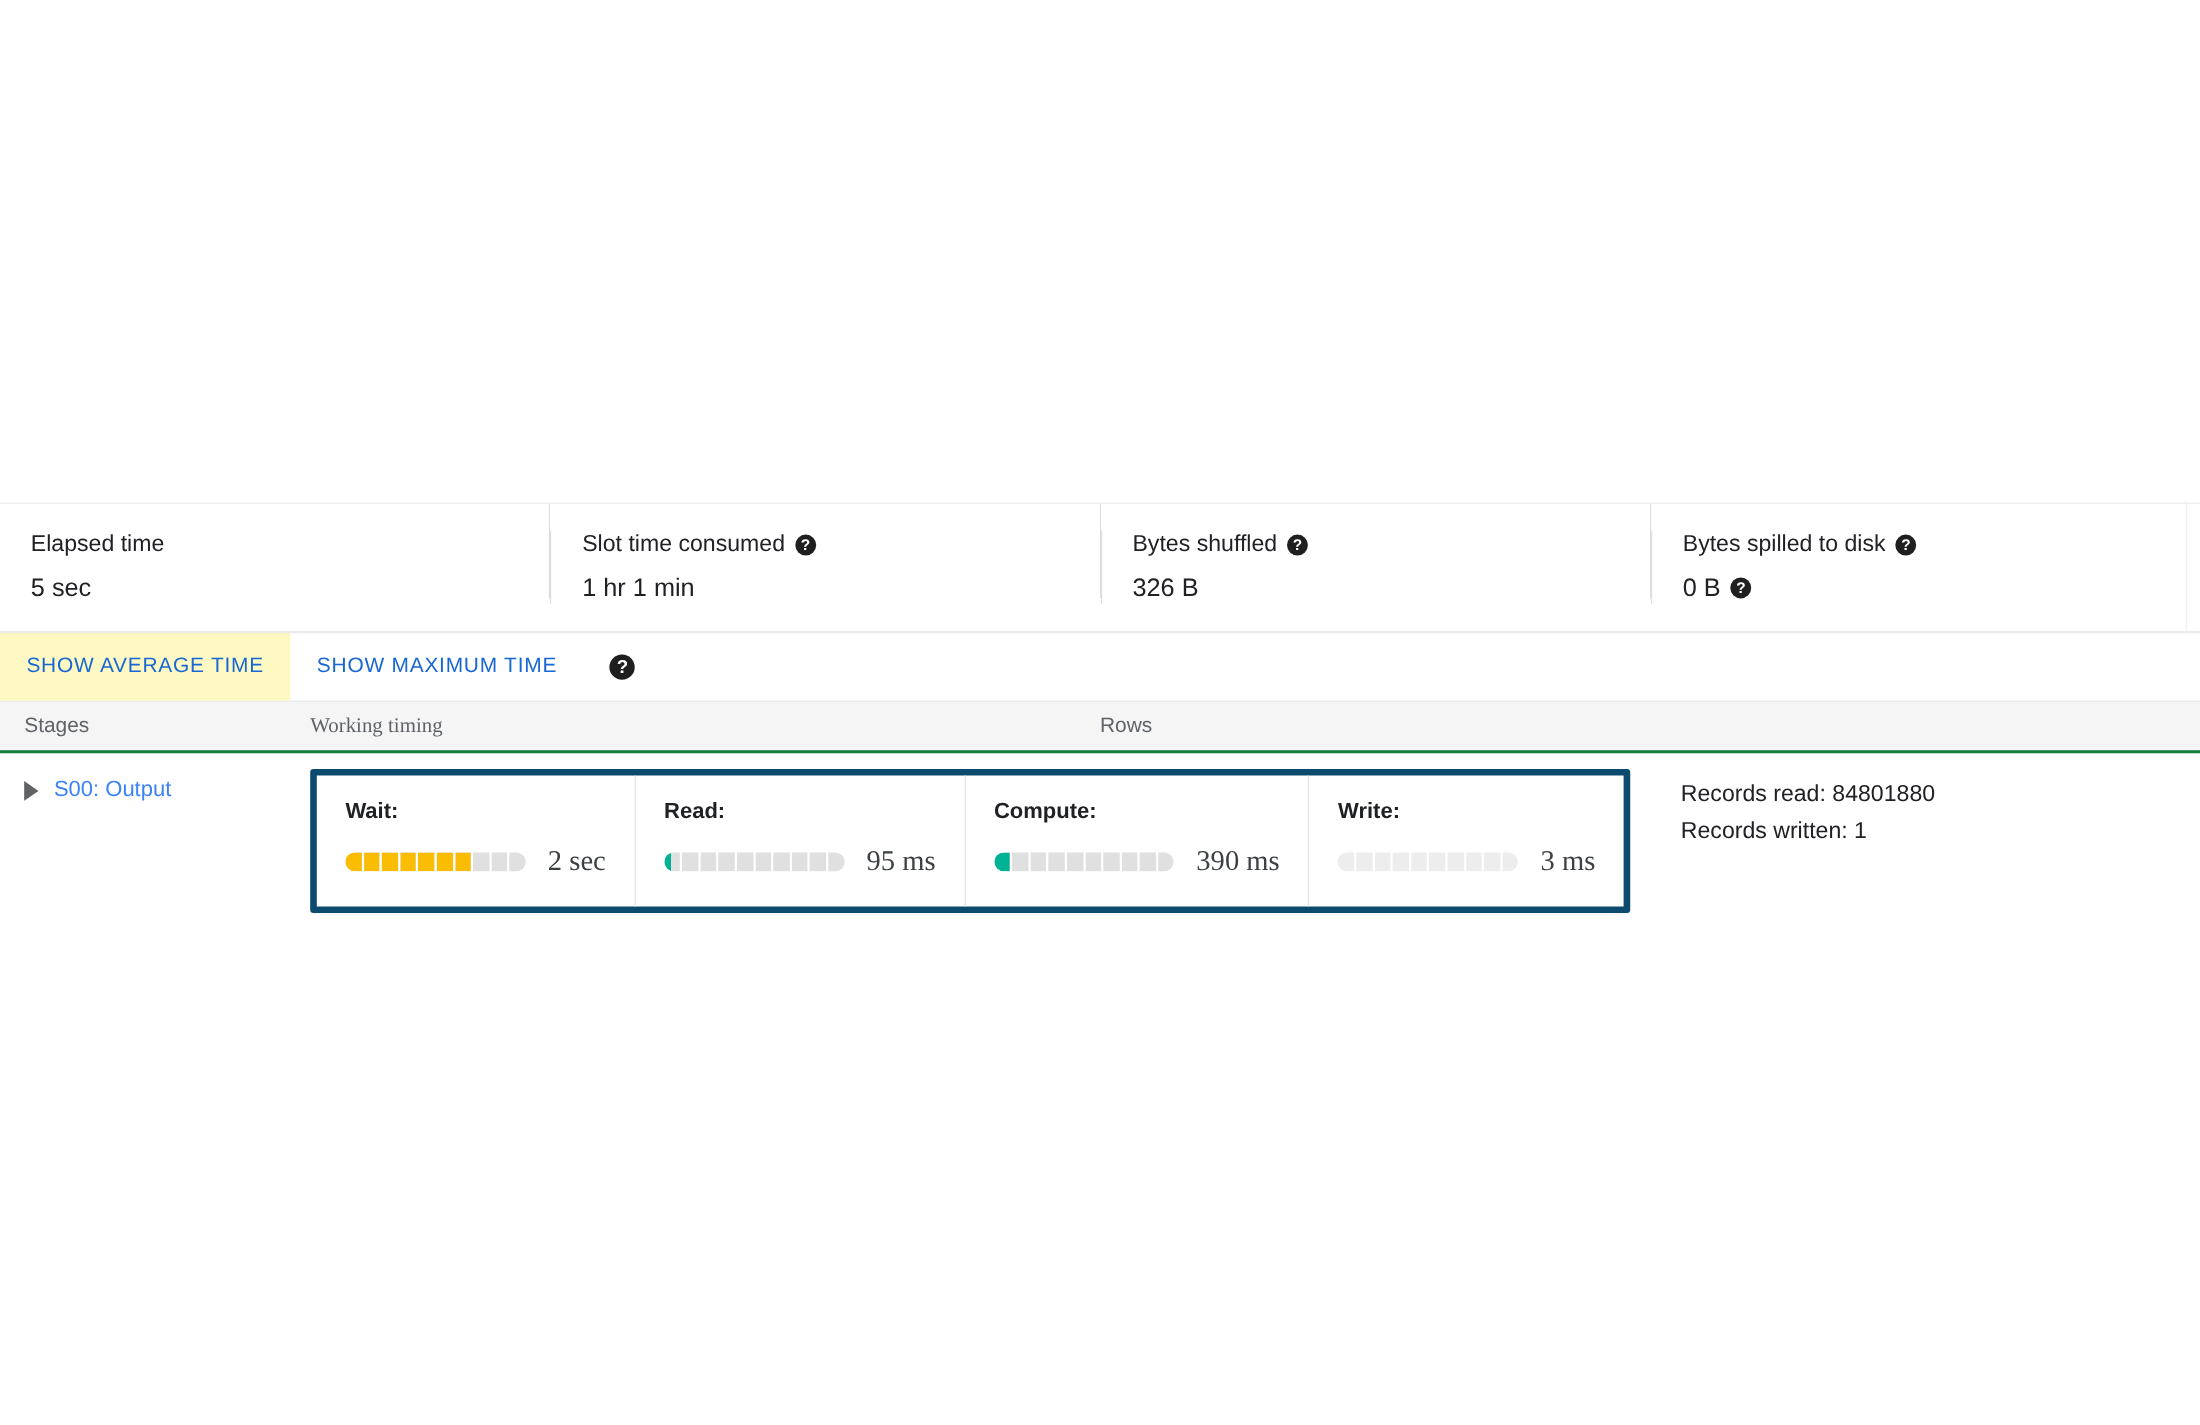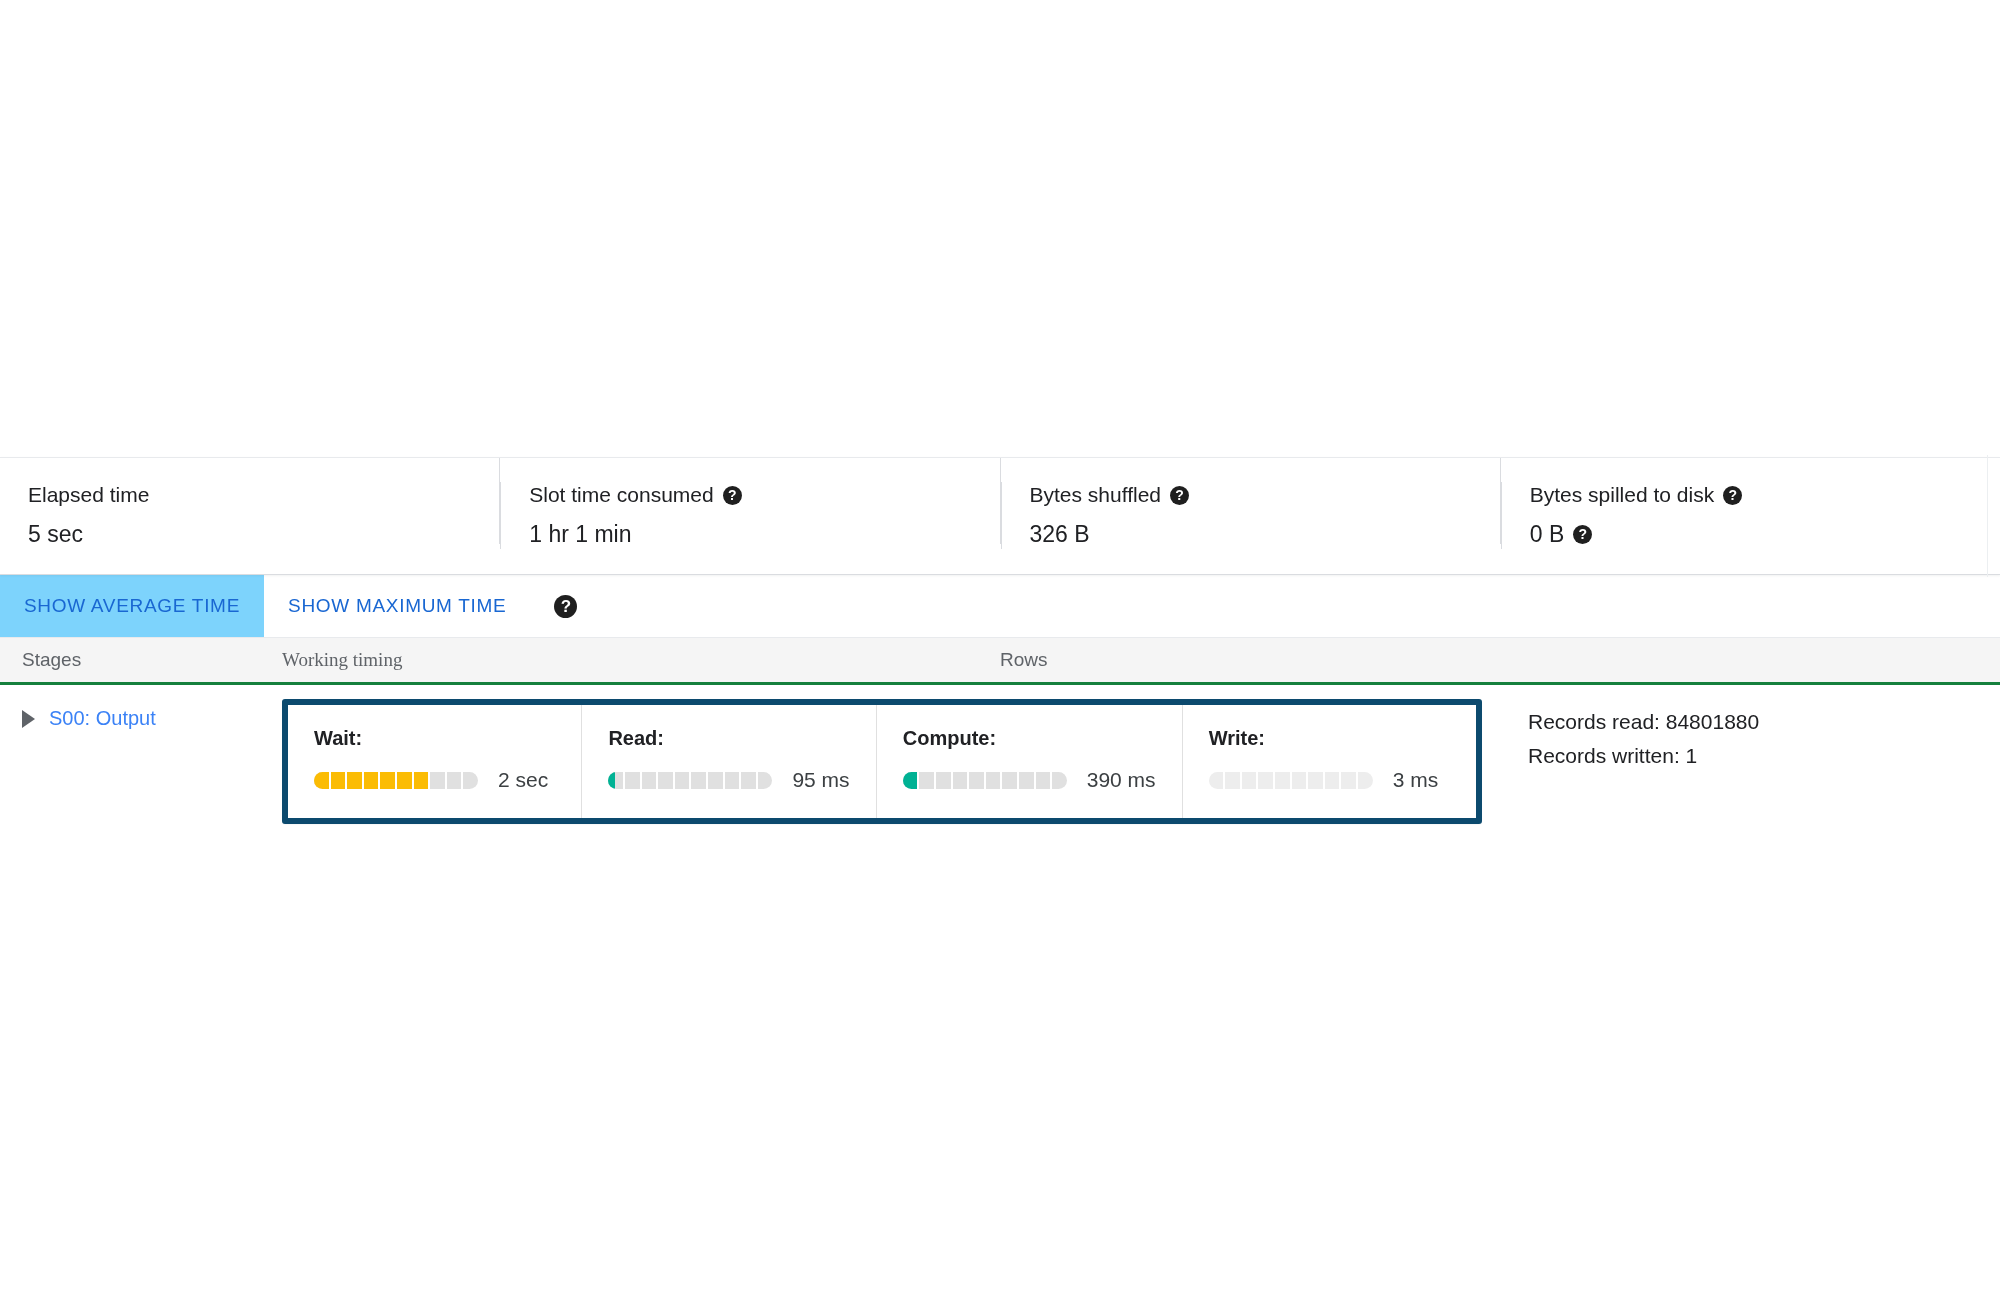--- a/index.html
+++ b/index.html
@@ -106,21 +106,21 @@
     font-weight: 500;
     height: 62px;
     display: flex;
     align-items: center;
     padding: 0 24px;
     box-sizing: border-box;
     cursor: pointer;
     white-space: nowrap;
   }
   .tab.selected {
-    background: #7dd3fc;
+    background: #fef9c3;
   }
   .tabs-help {
     margin-left: 24px;
     display: flex;
     align-items: center;
   }
   .tabs-help .help-icon {
     width: 23px;
     height: 23px;
     font-size: 17px;
@@ -223,23 +223,24 @@
   .segbar .seg:last-child {
     border-top-right-radius: 9px;
     border-bottom-right-radius: 9px;
   }
   .seg .fill {
     position: absolute;
     left: 0; top: 0; bottom: 0;
     width: 100%;
   }
   .phase-value {
-    font-size: 21px;
+    font-size: 26px;
     color: #3c4043;
     white-space: nowrap;
+    font-family: Liberation Serif, serif;
   }
   .phase.faint .seg { background: #ededed; }
   .phase.faint .phase-value { color: #3c4043; }
 
   .rows-cell {
     box-sizing: border-box;
     padding: 20px 0 0 0;
     font-size: 21px;
     line-height: 34px;
     color: #202124;

